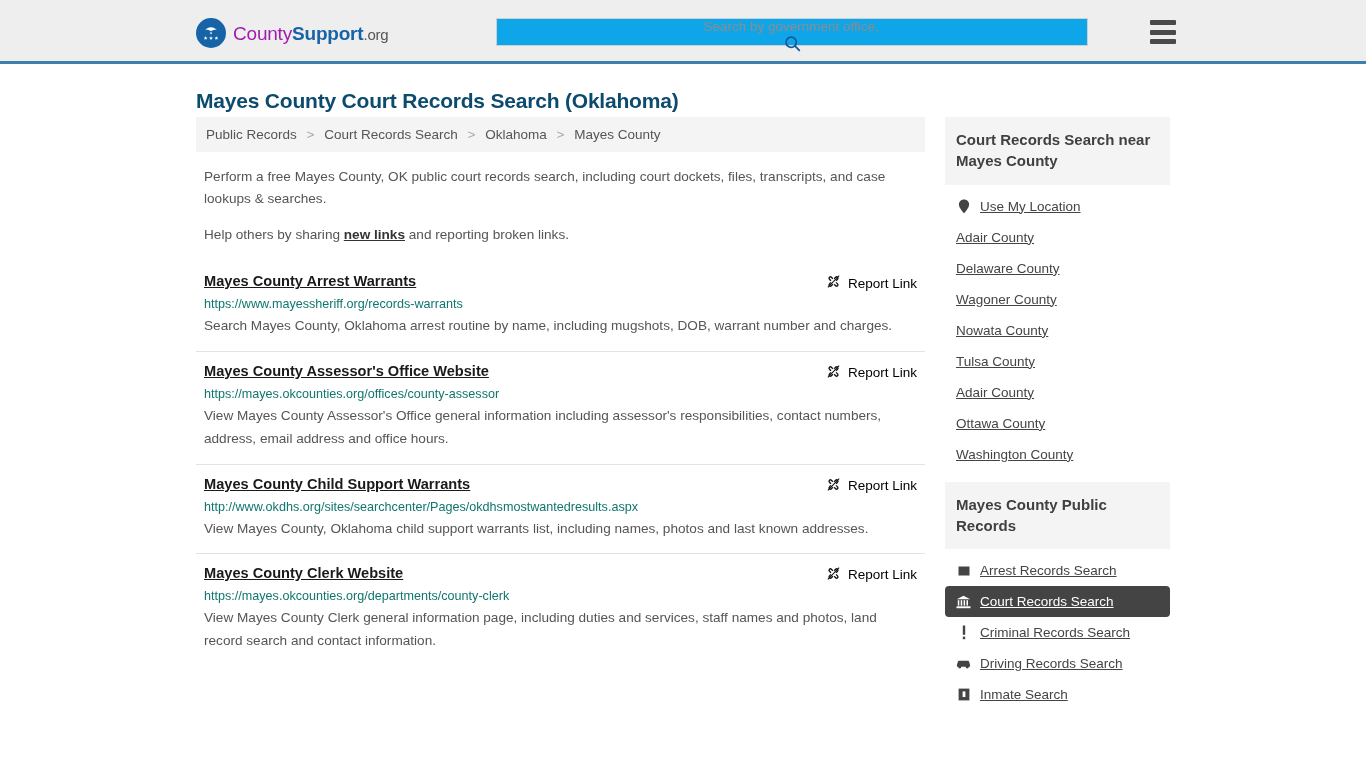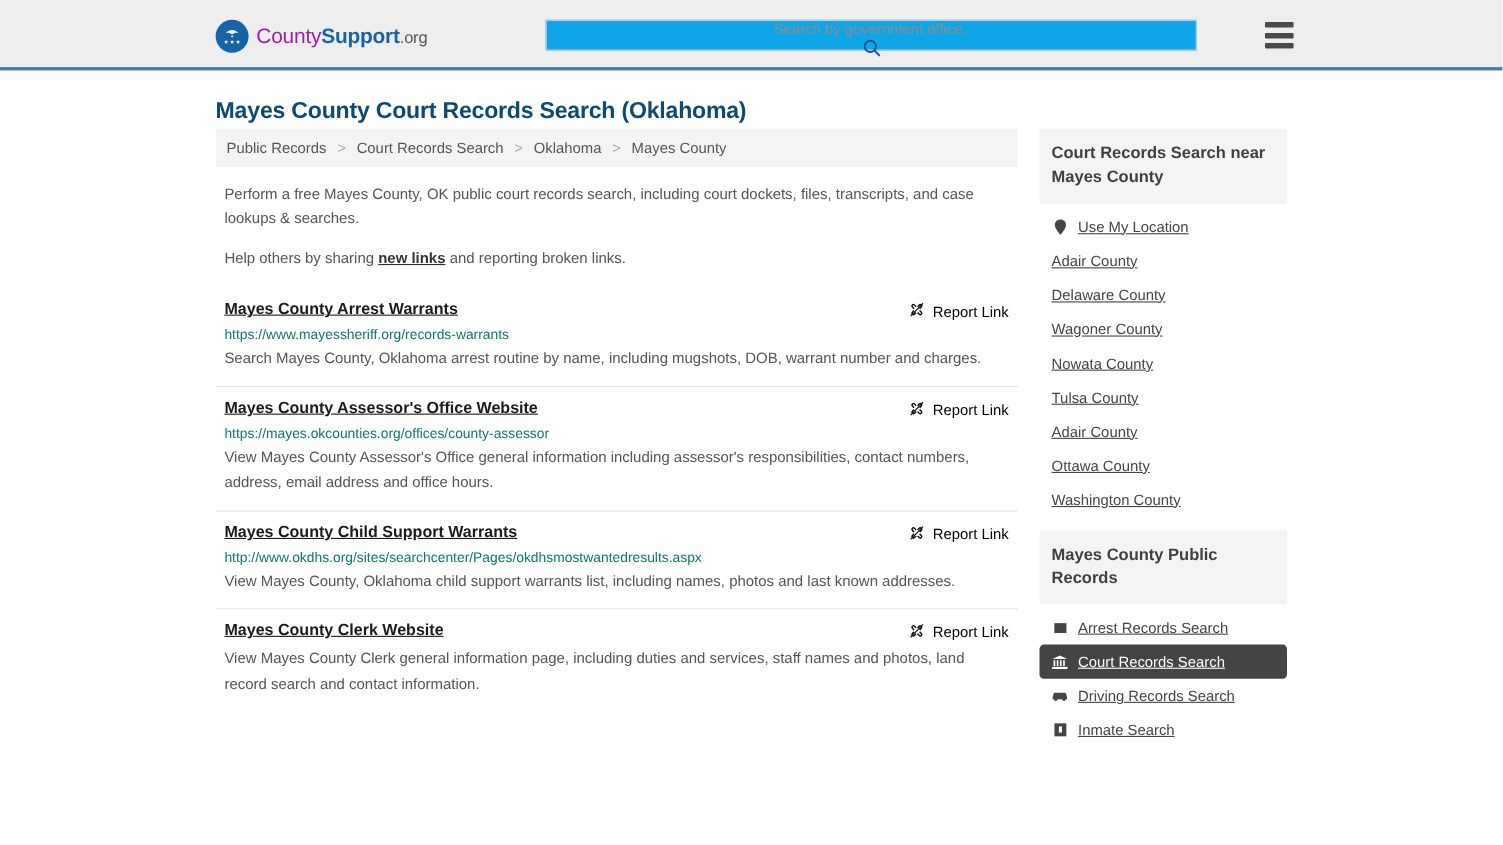--- a/index.html
+++ b/index.html
@@ -368,20 +368,21 @@
                   <path d="M3.2 3.0 a2.1 2.1 0 0 1 3.0 0 l1.6 1.6 -1.0 1.0 -1.6-1.6 a0.75 0.75 0 0 0 -1.0 0 a0.75 0.75 0 0 0 0 1.0 l1.6 1.6 -1.0 1.0 -1.6-1.6 a2.1 2.1 0 0 1 0 -3.0z" fill="#111"></path>
                   <path d="M12.8 13.0 a2.1 2.1 0 0 1 -3.0 0 l-1.6-1.6 1.0-1.0 1.6 1.6 a0.75 0.75 0 0 0 1.0 0 a0.75 0.75 0 0 0 0-1.0 l-1.6-1.6 1.0-1.0 1.6 1.6 a2.1 2.1 0 0 1 0 3.0z" fill="#111"></path>
                   <path d="M12.8 3.0 a2.1 2.1 0 0 0 -3.0 0 l-1.6 1.6 1.0 1.0 1.6-1.6 a0.75 0.75 0 0 1 1.0 0 a0.75 0.75 0 0 1 0 1.0 l-1.6 1.6 1.0 1.0 1.6-1.6 a2.1 2.1 0 0 0 0 -3.0z" fill="#111"></path>
                   <path d="M3.2 13.0 a2.1 2.1 0 0 0 3.0 0 l1.6-1.6 -1.0-1.0 -1.6 1.6 a0.75 0.75 0 0 1 -1.0 0 a0.75 0.75 0 0 1 0-1.0 l1.6-1.6 -1.0-1.0 -1.6 1.6 a2.1 2.1 0 0 0 0 3.0z" fill="#111"></path>
                   <line x1="2.0" y1="14.2" x2="14.0" y2="1.8" stroke="#111" stroke-width="1.1"></line>
                 </svg>
               </span>
               <span>Report Link</span>
             </span>
           </div>
+          <a class="result-url" href="#">https://mayes.okcounties.org/departments/county-clerk</a>
           <div class="result-desc">View Mayes County Clerk general information page, including duties and services, staff names and photos, land record search and contact information.</div>
         </div>
 
       </div>
     </div>
 
     <div id="side-col">
 
       <div class="side-box">
         <div class="side-head">Court Records Search near Mayes County</div>
@@ -441,20 +442,29 @@
                 <rect x="1.8" y="5.2" width="1.5" height="5.4" fill="currentColor"></rect>
                 <rect x="4.7" y="5.2" width="1.5" height="5.4" fill="currentColor"></rect>
                 <rect x="7.6" y="5.2" width="1.5" height="5.4" fill="currentColor"></rect>
                 <rect x="10.5" y="5.2" width="1.5" height="5.4" fill="currentColor"></rect>
                 <rect x="0.5" y="11.3" width="14" height="1.9" fill="currentColor"></rect>
               </svg>
             </span>
             <a href="#">Court Records Search</a>
           </li>
 
+          <li class="side-item">
+            <span class="side-icon">
+              <svg width="6" height="15" viewBox="0 0 6 15" aria-hidden="true">
+                <rect x="1.8" y="0.5" width="2.4" height="9.3" fill="currentColor"></rect>
+                <rect x="1.8" y="11.6" width="2.4" height="2.6" fill="currentColor"></rect>
+              </svg>
+            </span>
+            <a href="#">Criminal Records Search</a>
+          </li>
 
           <li class="side-item">
             <span class="side-icon">
               <svg width="16" height="11" viewBox="0 0 16 11" aria-hidden="true">
                 <path d="M1.0 7.0 L1.9 3.9 C2.1 3.1 2.7 2.6 3.6 2.6 L12.4 2.6 C13.3 2.6 13.9 3.1 14.1 3.9 L15.0 7.0 L15.0 8.9 L1.0 8.9 Z" fill="currentColor"></path>
                 <circle cx="4.0" cy="9.0" r="1.7" fill="currentColor"></circle>
                 <circle cx="12.0" cy="9.0" r="1.7" fill="currentColor"></circle>
               </svg>
             </span>
             <a href="#">Driving Records Search</a>

